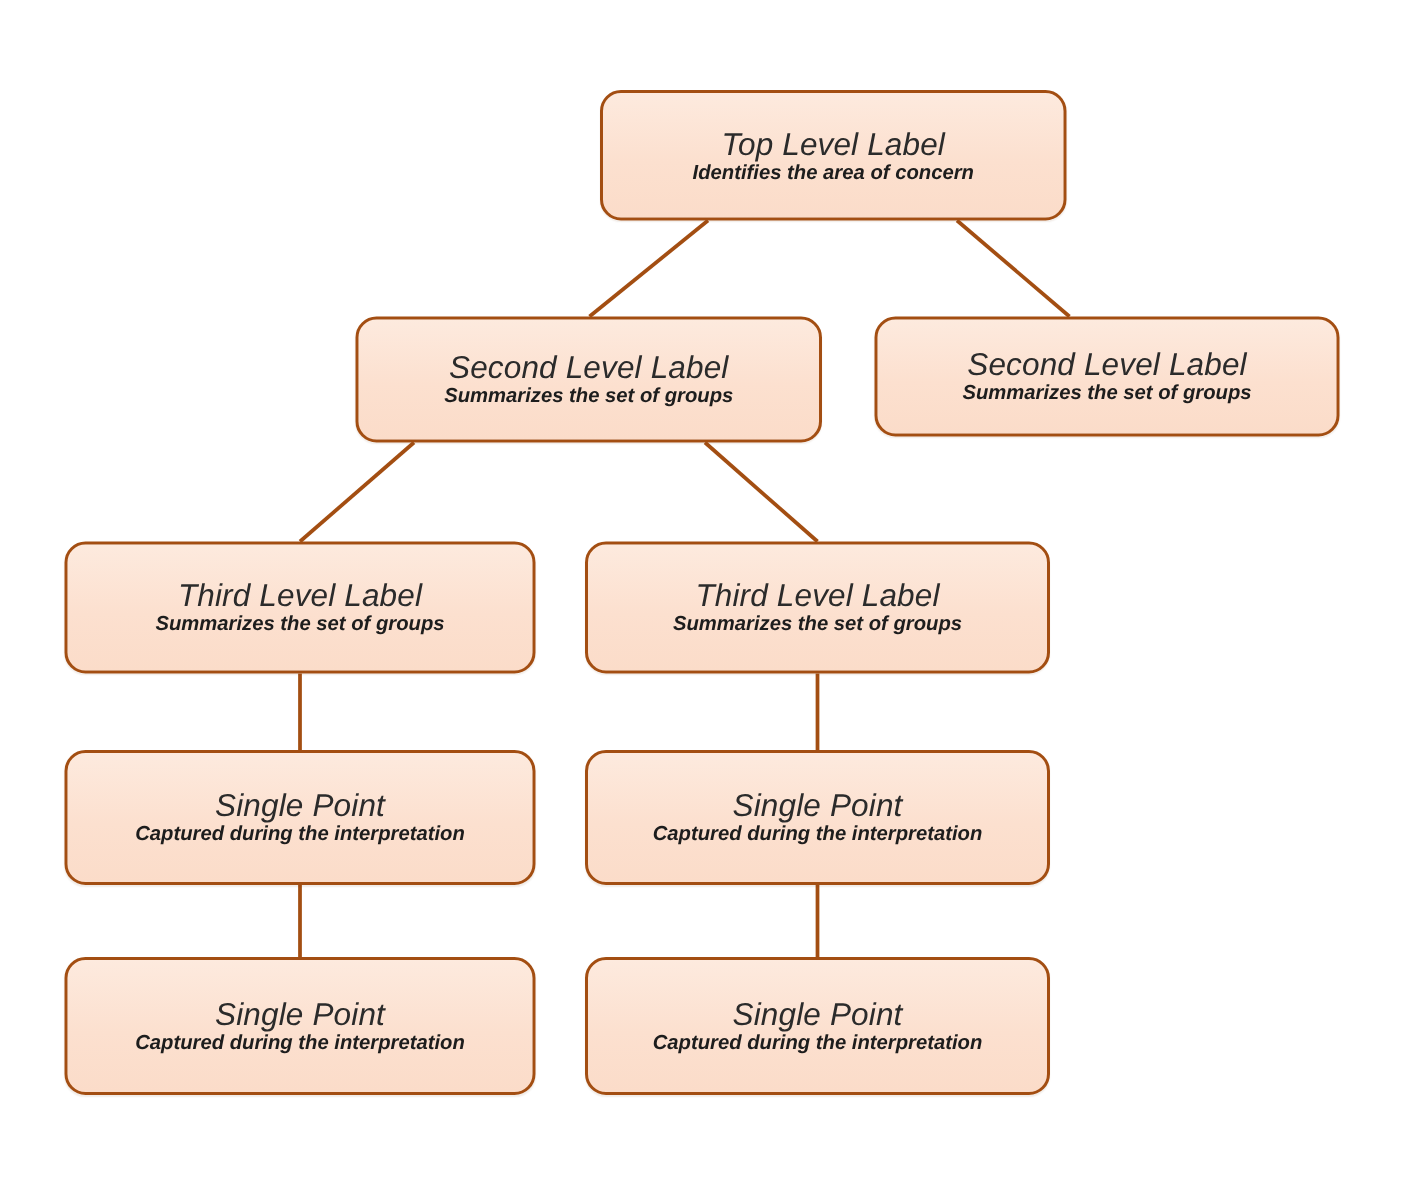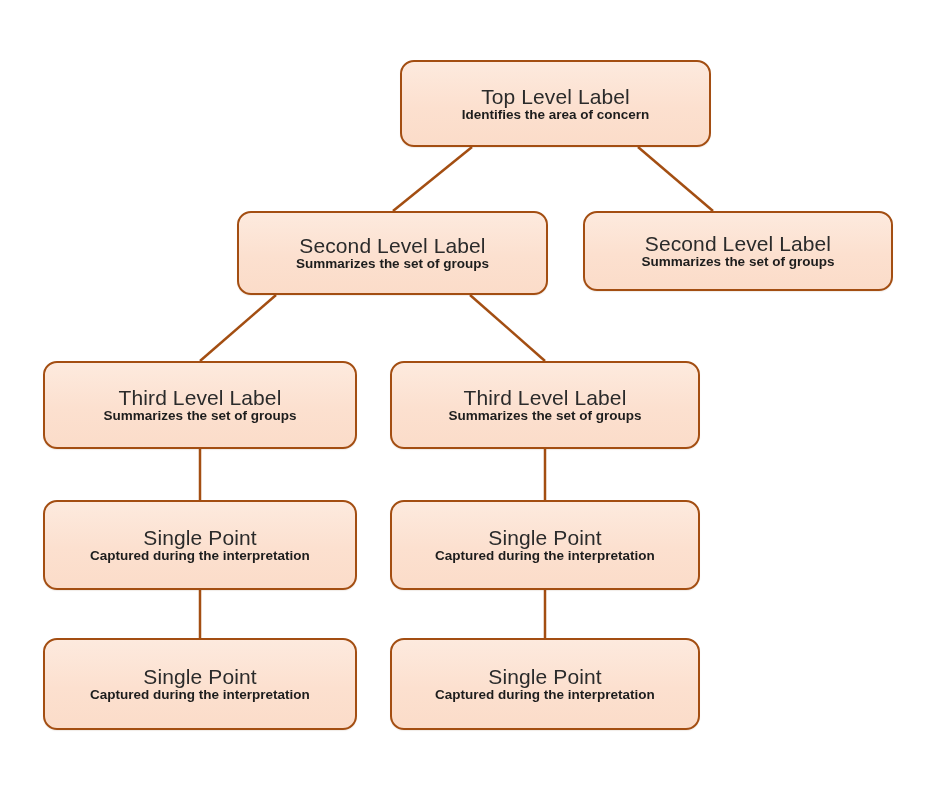--- a/index.html
+++ b/index.html
@@ -10,20 +10,21 @@
   body {
     font-family: "Liberation Sans", sans-serif;
     -webkit-font-smoothing: antialiased;
   }
   #canvas {
     position: relative;
     width: 940px;
     height: 788px;
     background: #ffffff;
     overflow: hidden;
+    font-style: italic;
   }
   #edges {
     position: absolute;
     left: 0;
     top: 0;
     width: 940px;
     height: 788px;
     pointer-events: none;
   }
   .node {

